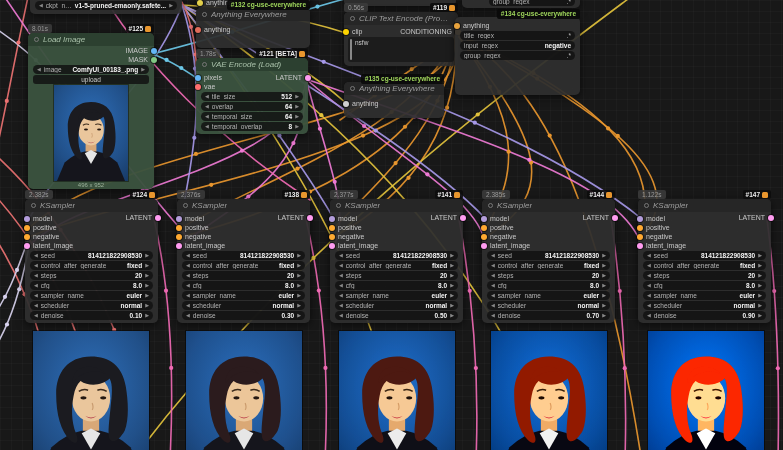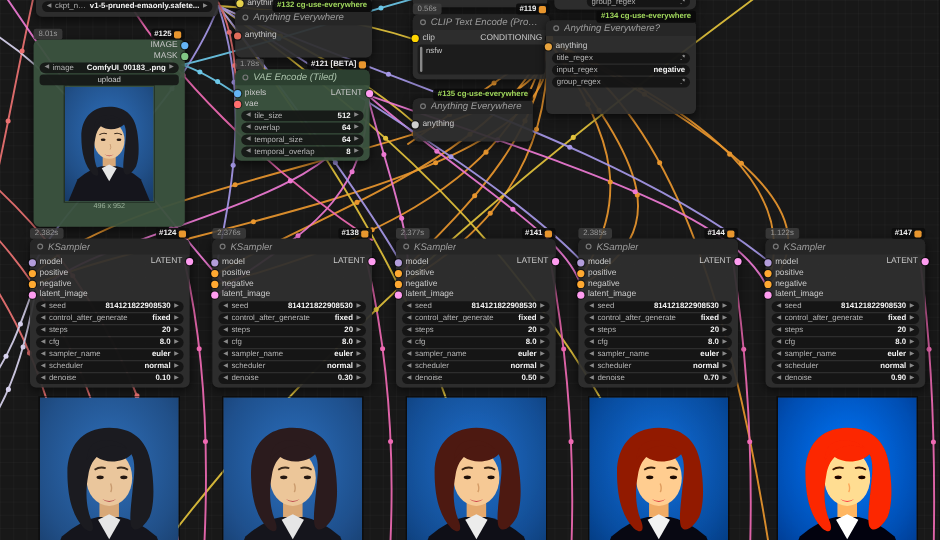--- a/index.html
+++ b/index.html
@@ -223,20 +223,24 @@
       <span class="arr">▶</span>
     </div>
   </div>
 
   <div class="node green" style="left:28px;top:33px;width:126px;height:156px;">
     <span class="time-badge">8.01s</span>
     <span class="id-badge">
         <span>#125</span>
         <span class="oicon"></span>
       </span>
+    <div class="titlebar">
+        <span class="tdot"></span>
+        <span class="title">Load Image</span>
+      </div>
     <div class="slot-row" style="justify-content:flex-end;padding-right:8px;position:relative;">
       <span>IMAGE</span>
       <span class="slot-dot" style="margin: 0px -11px 0px 3px; background: rgb(100, 181, 246);"></span>
     </div>
     <div class="slot-row" style="justify-content:flex-end;padding-right:8px;position:relative;">
       <span>MASK</span>
       <span class="slot-dot" style="margin: 0px -11px 0px 3px; background: rgb(129, 199, 132);"></span>
     </div>
     <div class="widget">
       <span class="arr">◀</span>
@@ -273,21 +277,21 @@
   </div>
 
   <div class="node green" style="left:196px;top:58px;width:112px;height:76px;">
     <span class="time-badge">1.78s</span>
     <span class="id-badge">
         <span>#121 [BETA]</span>
         <span class="oicon"></span>
       </span>
     <div class="titlebar">
         <span class="tdot"></span>
-        <span class="title">VAE Encode (Tiled)</span>
+        <span class="title">VAE Encode (Load)</span>
       </div>
     <div class="slot-out" style="top:16px;">
       <span>LATENT</span>
       <span class="slot-dot" style="background: rgb(255, 156, 240);"></span>
     </div>
     <div class="slot-row" style="margin-top:2px;">
       <span class="slot-dot" style="background: rgb(100, 181, 246);"></span>
       <span>pixels</span>
     </div>
     <div class="slot-row">
@@ -357,24 +361,20 @@
 
   <div class="node grey" style="left:462px;top:-26px;width:118px;height:34px;">
     <div class="widget" style="position:absolute;left:22px;right:0;bottom:1px;">
       <span class="wlabel">group_regex</span>
       <span class="wvalue" style="font-weight:normal;color:#bbb;">.*</span>
     </div>
   </div>
 
   <div class="node grey" style="left:455px;top:17px;width:125px;height:78px;">
     <span class="cg-badge">#134 cg-use-everywhere</span>
-    <div class="titlebar">
-        <span class="tdot"></span>
-        <span class="title">Anything Everywhere?</span>
-      </div>
     <div class="slot-row" style="margin-top:4px;">
       <span class="slot-dot" style="background: rgb(232, 163, 61);"></span>
       <span>anything</span>
     </div>
     <div class="widget">
         <span class="wlabel">title_regex</span>
         <span class="wvalue" style="font-weight:normal;color:#bbb;">.*</span>
       </div>
     <div class="widget">
         <span class="wlabel">input_regex</span>

